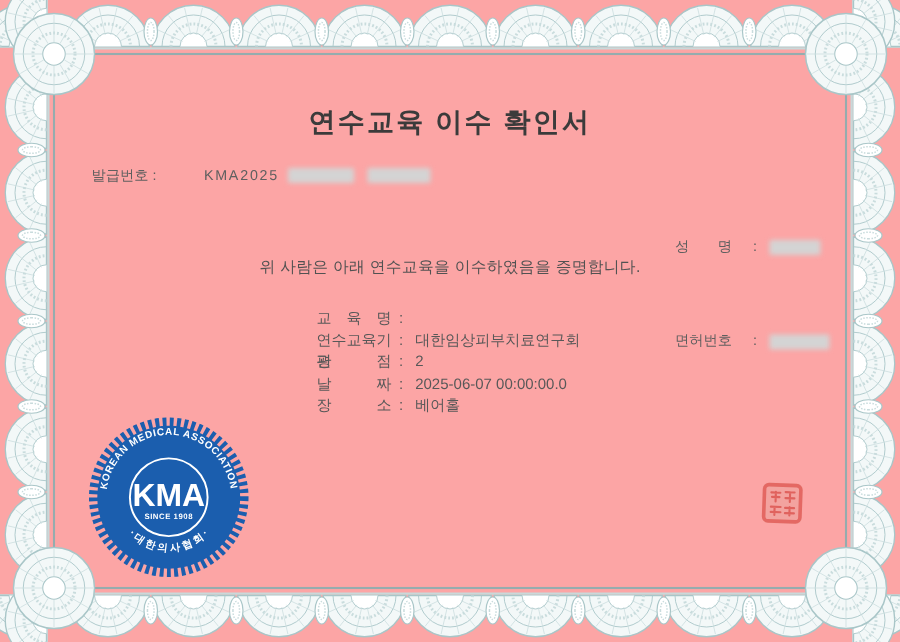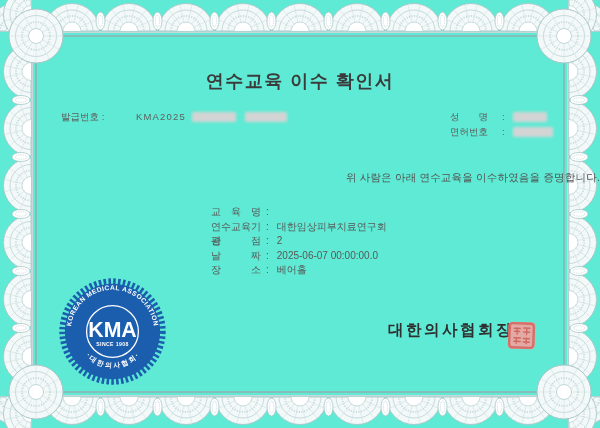--- a/index.html
+++ b/index.html
@@ -1,37 +1,37 @@
 <!DOCTYPE html>
 <html><head>
 <meta charset="utf-8">
 <style>
   html,body{margin:0;padding:0;}
   body{width:600px;height:428px;background:#fff;overflow:hidden;
        font-family:"Liberation Sans","DejaVu Sans",sans-serif;}
-  .page{position:relative;width:600px;height:428px;background:#5eead4;}
+  .page{position:relative;width:600px;height:428px;background:#fca5a5;}
   #border-svg{position:absolute;left:0;top:0;}
   .abs{position:absolute;}
   .title{left:0;right:0;top:69px;text-align:center;font-size:18px;font-weight:bold;
          color:#3b3b3b;letter-spacing:1.5px;}
   .small{font-size:9.5px;color:#5f5f5f;}
   .issue-line{left:61px;top:111px;}
   .issue-line .prefix{letter-spacing:1.2px;margin-left:3px;padding-left:26px;}
   .redact{display:inline-block;background:#d4d4d4;filter:blur(1.6px);
           border-radius:1px;vertical-align:middle;height:10px;}
   .r1{width:44px;margin-left:3px;}
   .r2{width:42px;margin-left:7px;}
   .holder{left:450px;top:109px;line-height:15px;}
-  .holder .row{display:flex;align-items:center;height:15px;}
+  .holder .row{display:flex;align-items:center;height:15px;margin-top:48px;}
   .jlabel{display:inline-block;width:38px;text-align:justify;text-align-last:justify;}
   .holder .colon{margin-left:14px;}
   .holder .redact{margin-left:8px;}
   .rname{width:34px;}
   .rlic{width:40px;}
-  .statement{left:0;right:0;top:171px;text-align:right;font-size:10.5px;color:#525252;
+  .statement{left:0;right:0;top:171px;text-align:center;font-size:10.5px;color:#525252;
              letter-spacing:.2px;}
   .details{left:187px;top:205px;font-size:10px;color:#585858;margin-left:24px;}
   .details .drow{display:flex;align-items:baseline;height:14.5px;}
   .dlabel{display:inline-block;width:50px;text-align:justify;text-align-last:justify;
           flex:none;}
   .details .colon{margin:0 8px 0 5px;flex:none;}
   .issue-date{right:64px;top:300px;font-size:9.5px;font-weight:bold;color:#474747;}
   .signature{left:388px;top:320px;font-family:"Liberation Serif","DejaVu Serif",serif;
              font-size:15.5px;font-weight:600;color:#2f2f2f;letter-spacing:2.5px;
              white-space:nowrap;}
@@ -694,21 +694,20 @@
       <span>2025-06-07 00:00:00.0</span>
     </div>
     <div class="drow">
       <span class="dlabel">장 소</span>
       <span class="colon">:</span>
       <span>베어홀</span>
     </div>
   </div>
 
 
-  <div class="abs signature">대한의사협회장</div>
 
   <svg class="abs stamp" width="31" height="31" viewBox="0 0 31 31">
     <g transform="rotate(2 15.5 15.5)" opacity="0.9">
       <rect x="2" y="2" width="27" height="27" rx="4" fill="#f2a39f"></rect>
       <rect x="3.4" y="3.4" width="24.2" height="24.2" rx="3" fill="none" stroke="#e2625c" stroke-width="2.4"></rect>
       <g stroke="#dd5b56" stroke-width="1.4" fill="none" stroke-linecap="round">
         <path d="M8 8.5 h6 M8.5 11.5 h5 M11 8 v6.5"></path>
         <path d="M17.5 8 h6 M20.5 8 v6.5 M17.5 12 h6"></path>
         <path d="M8 18 h6.5 M8 21.5 h6.5 M10.5 18 v5.5"></path>
         <path d="M17.5 18.5 h6 M17.5 22 h6 M20.5 18 v5.5"></path>

